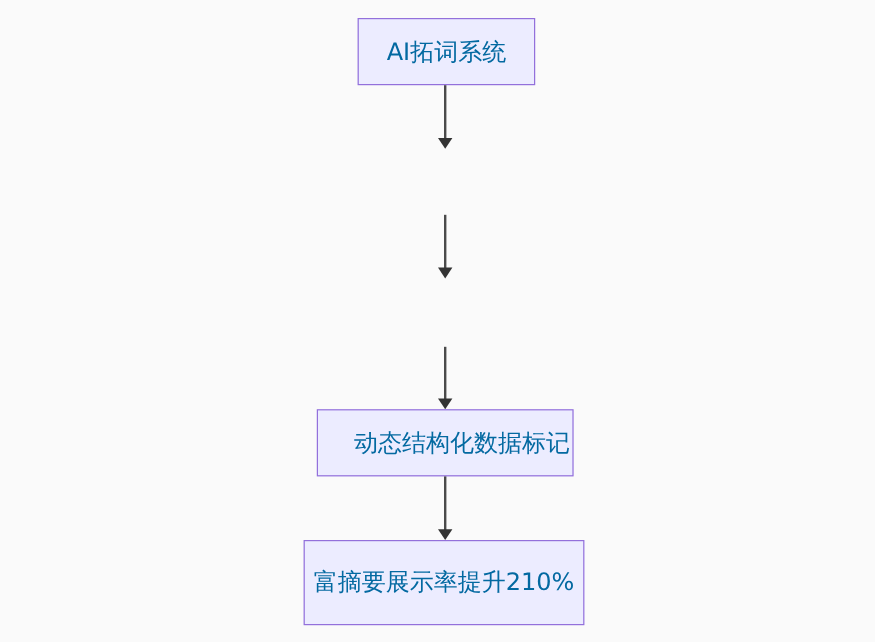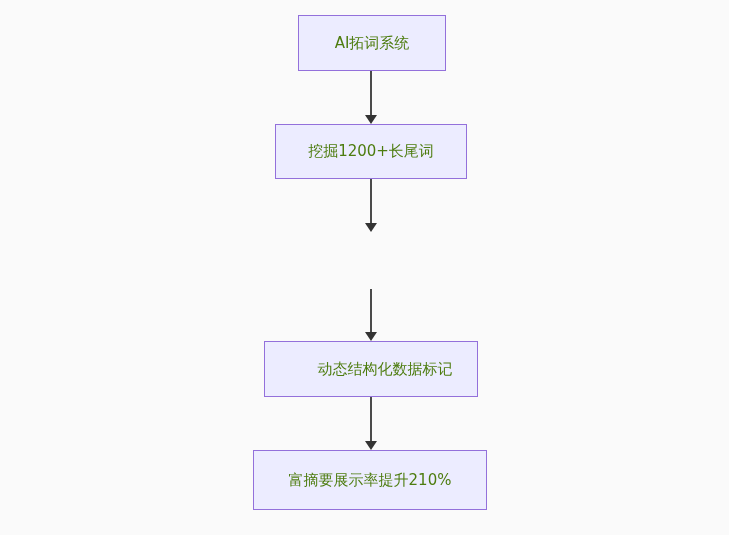--- a/index.html
+++ b/index.html
@@ -17,33 +17,33 @@
     position: relative;
     width: 729px;
     height: 535px;
     background: #fafafa;
   }
   .flow-node {
     position: absolute;
     box-sizing: border-box;
     background: #ECECFF;
     border: 1.5px solid #9370DB;
-    color: #4d7c0f;
-    font-size: 15px;
+    color: #0369a1;
+    font-size: 20px;
     display: flex;
     align-items: center;
     justify-content: center;
     text-align: center;
     white-space: nowrap;
   }
   #node-0 { left: 298px; top: 15px;  width: 148px; height: 56px; }
   #node-1 { left: 275px; top: 124px; width: 192px; height: 55px; }
   #node-2 { left: 259px; top: 232px; width: 222px; height: 57px; }
   #node-3 { left: 264px; top: 341px; width: 214px; height: 56px; padding-left: 28px; }
-  #node-4 { left: 253px; top: 450px; width: 234px; height: 60px; }
+  #node-4 { left: 253px; top: 450px; width: 234px; height: 71px; }
 
   .arrow {
     position: absolute;
     width: 12px;
     left: 365px;
   }
   #arrow-0 { top: 71px;  height: 53px; }
   #arrow-1 { top: 179px; height: 53px; }
   #arrow-2 { top: 289px; height: 52px; }
   #arrow-3 { top: 397px; height: 53px; }
@@ -74,23 +74,20 @@
 
   <div class="flow-node" id="node-0">
     <span>AI拓词系统</span>
   </div>
 
   <div class="arrow" id="arrow-0">
     <div class="arrow-line"></div>
     <div class="arrow-head"></div>
   </div>
 
-  <div class="flow-node" id="node-1">
-    <span>挖掘1200+长尾词</span>
-  </div>
 
   <div class="arrow" id="arrow-1">
     <div class="arrow-line"></div>
     <div class="arrow-head"></div>
   </div>
 
 
   <div class="arrow" id="arrow-2">
     <div class="arrow-line"></div>
     <div class="arrow-head"></div>

